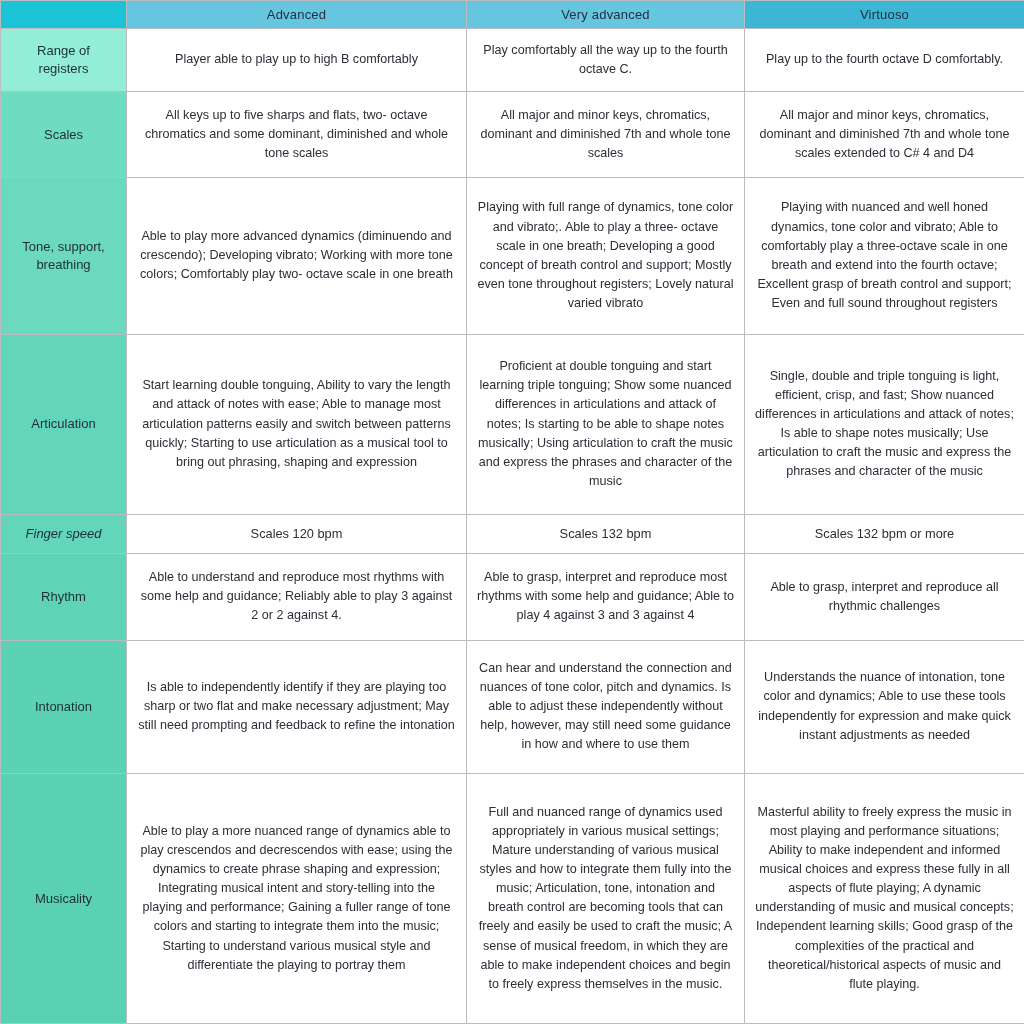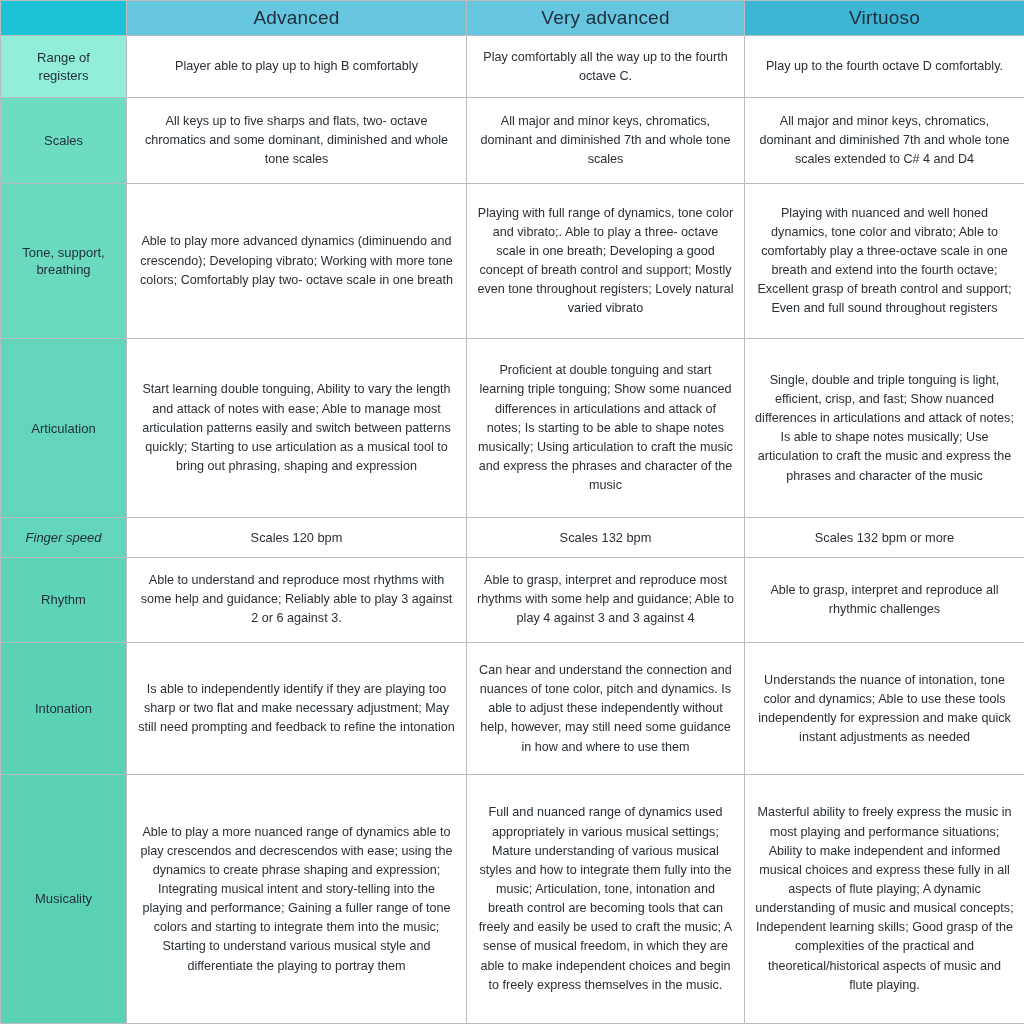--- a/index.html
+++ b/index.html
@@ -30,21 +30,21 @@
   
   .hdr-corner {
     background: #1cc3d6;
     border-color: #1cc3d6;
     width: 126px;
   }
   .hdr-level {
     background: #66c6e0;
     color: #1f2d3a;
     text-align: center;
-    font-size: 19px;
+    font-size: 13px;
     letter-spacing: .2px;
   }
   .hdr-level.accent-strong {
     background: #3cb6d4;
   }
 
   
   .row-label {
     width: 126px;
     text-align: center;
@@ -124,21 +124,21 @@
       <td class="cell">Single, double and triple tonguing is light, efficient, crisp, and fast; Show nuanced differences in articulations and attack of notes; Is able to shape notes musically; Use articulation to craft the music and express the phrases and character of the music</td>
     </tr>
     <tr>
       <td class="row-label tint-5">Finger speed</td>
       <td class="cell compact">Scales 120 bpm</td>
       <td class="cell compact">Scales 132 bpm</td>
       <td class="cell compact">Scales 132 bpm or more</td>
     </tr>
     <tr>
       <td class="row-label tint-6">Rhythm</td>
-      <td class="cell">Able to understand and reproduce most rhythms with some help and guidance; Reliably able to play 3 against 2 or 6 against 3.</td>
+      <td class="cell">Able to understand and reproduce most rhythms with some help and guidance; Reliably able to play 3 against 2 or 2 against 4.</td>
       <td class="cell">Able to grasp, interpret and reproduce most rhythms with some help and guidance; Able to play 4 against 3 and 3 against 4</td>
       <td class="cell">Able to grasp, interpret and reproduce all rhythmic challenges</td>
     </tr>
     <tr>
       <td class="row-label tint-7">Intonation</td>
       <td class="cell">Is able to independently identify if they are playing too sharp or two flat and make necessary adjustment; May still need prompting and feedback to refine the intonation</td>
       <td class="cell">Can hear and understand the connection and nuances of tone color, pitch and dynamics. Is able to adjust these independently without help, however, may still need some guidance in how and where to use them</td>
       <td class="cell">Understands the nuance of intonation, tone color and dynamics;  Able to use these tools independently for expression and make quick instant adjustments as needed</td>
     </tr>
     <tr>

